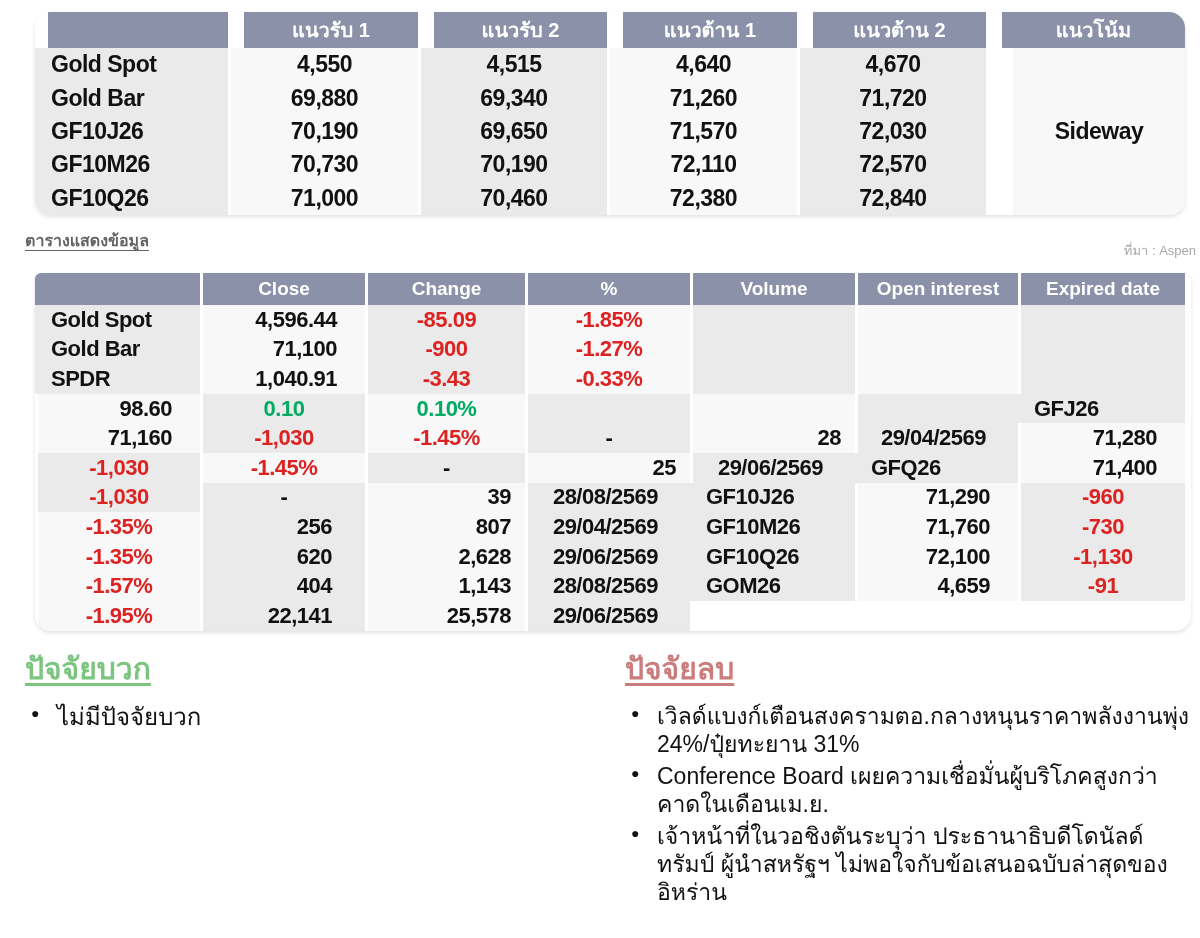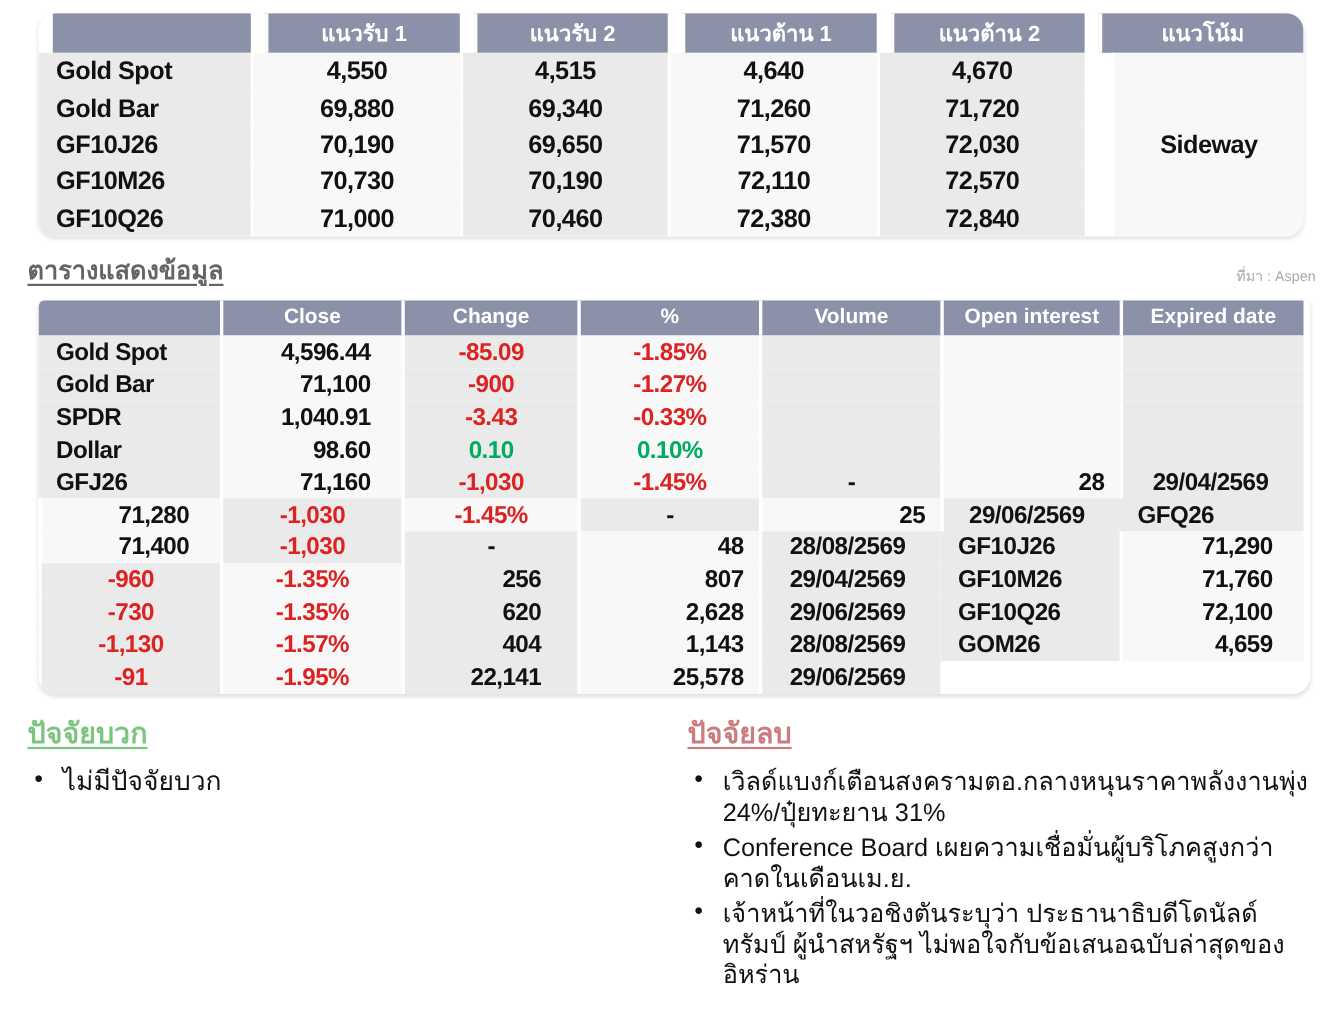--- a/index.html
+++ b/index.html
@@ -40,29 +40,29 @@
   .right{justify-content:flex-end;}
   .pr-close{padding-right:28px;}
   .pr-vol{padding-right:33px;}
   .pr-oi{padding-right:14px;}
   .pr-date{padding-right:32px;}
   .neg{color:var(--red);}
   .pos{color:var(--green);}
   .trend-cell{font-size:24px;margin-left:24px;}
 
   
-  #section-title{position:absolute;left:25px;top:228px;font-size:23px;font-weight:bold;
+  #section-title{position:absolute;left:25px;top:228px;font-size:16px;font-weight:bold;
     color:#646464;text-decoration:underline;text-underline-offset:4px;}
   #source-note{position:absolute;right:4px;top:240px;font-size:13px;color:#a8a8a8;}
 
   
   .factor-col{position:absolute;top:645px;}
   #positive-factors{left:25px;width:560px;}
   #negative-factors{left:625px;width:565px;}
-  .factor-title{font-size:26px;font-weight:bold;text-decoration:underline;
+  .factor-title{font-size:30px;font-weight:bold;text-decoration:underline;
     text-underline-offset:4px;margin-bottom:10px;}
   #positive-factors .factor-title{color:var(--pos-head);}
   #negative-factors .factor-title{color:var(--neg-head);font-family:Liberation Serif, serif;}
   .factor-item{display:flex;font-size:23px;line-height:1.22;margin-bottom:4px;color:var(--ink);}
   .factor-item .bullet{flex:0 0 32px;font-size:20px;padding-top:3px;text-align:left;padding-left:6px;}
   #positive-factors .factor-item{font-size:24px;}
 </style>
 </head>
 <body>
 
@@ -126,21 +126,20 @@
     <div class="cell sep shade right pr-vol"></div>
     <div class="cell sep lightc right pr-oi"></div>
     <div class="cell sep shade right pr-date"></div>
     <div class="cell left shade">SPDR</div>
     <div class="cell sep lightc right pr-close">1,040.91</div>
     <div class="cell sep shade neg">-3.43</div>
     <div class="cell sep lightc neg">-0.33%</div>
     <div class="cell sep shade right pr-vol"></div>
     <div class="cell sep lightc right pr-oi"></div>
     <div class="cell sep shade right pr-date"></div>
-    <div class="cell left shade">Dollar</div>
     <div class="cell sep lightc right pr-close">98.60</div>
     <div class="cell sep shade pos">0.10</div>
     <div class="cell sep lightc pos">0.10%</div>
     <div class="cell sep shade right pr-vol"></div>
     <div class="cell sep lightc right pr-oi"></div>
     <div class="cell sep shade right pr-date"></div>
     <div class="cell left shade">GFJ26</div>
     <div class="cell sep lightc right pr-close">71,160</div>
     <div class="cell sep shade neg">-1,030</div>
     <div class="cell sep lightc neg">-1.45%</div>
@@ -150,21 +149,21 @@
     <div class="cell sep lightc right pr-close">71,280</div>
     <div class="cell sep shade neg">-1,030</div>
     <div class="cell sep lightc neg">-1.45%</div>
     <div class="cell sep shade">-</div>
     <div class="cell sep lightc right pr-oi">25</div>
     <div class="cell sep shade right pr-date">29/06/2569</div>
     <div class="cell left shade">GFQ26</div>
     <div class="cell sep lightc right pr-close">71,400</div>
     <div class="cell sep shade neg">-1,030</div>
     <div class="cell sep shade">-</div>
-    <div class="cell sep lightc right pr-oi">48</div>
+    <div class="cell sep lightc right pr-oi">39</div>
     <div class="cell sep shade right pr-date">28/08/2569</div>
     <div class="cell left shade">GF10J26</div>
     <div class="cell sep lightc right pr-close">71,290</div>
     <div class="cell sep shade neg">-960</div>
     <div class="cell sep lightc neg">-1.35%</div>
     <div class="cell sep shade right pr-vol">256</div>
     <div class="cell sep lightc right pr-oi">807</div>
     <div class="cell sep shade right pr-date">29/04/2569</div>
     <div class="cell left shade">GF10M26</div>
     <div class="cell sep lightc right pr-close">71,760</div>

